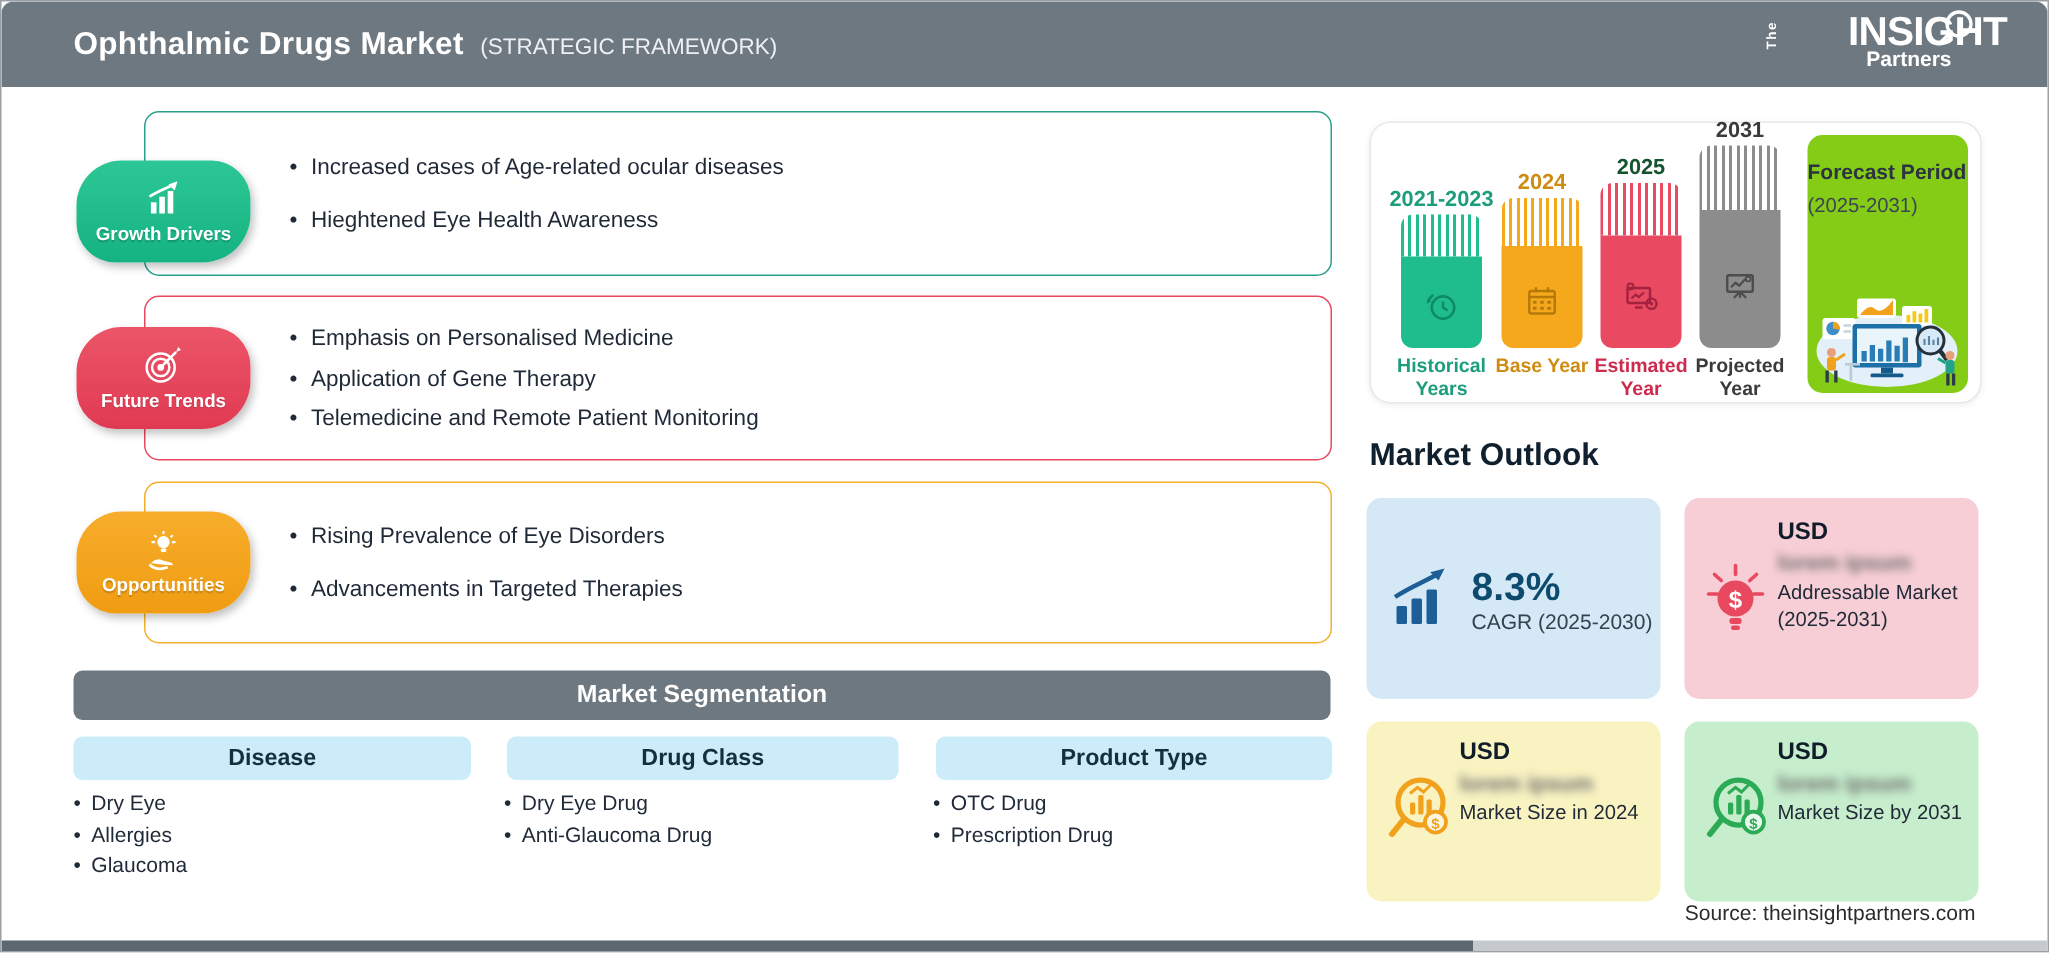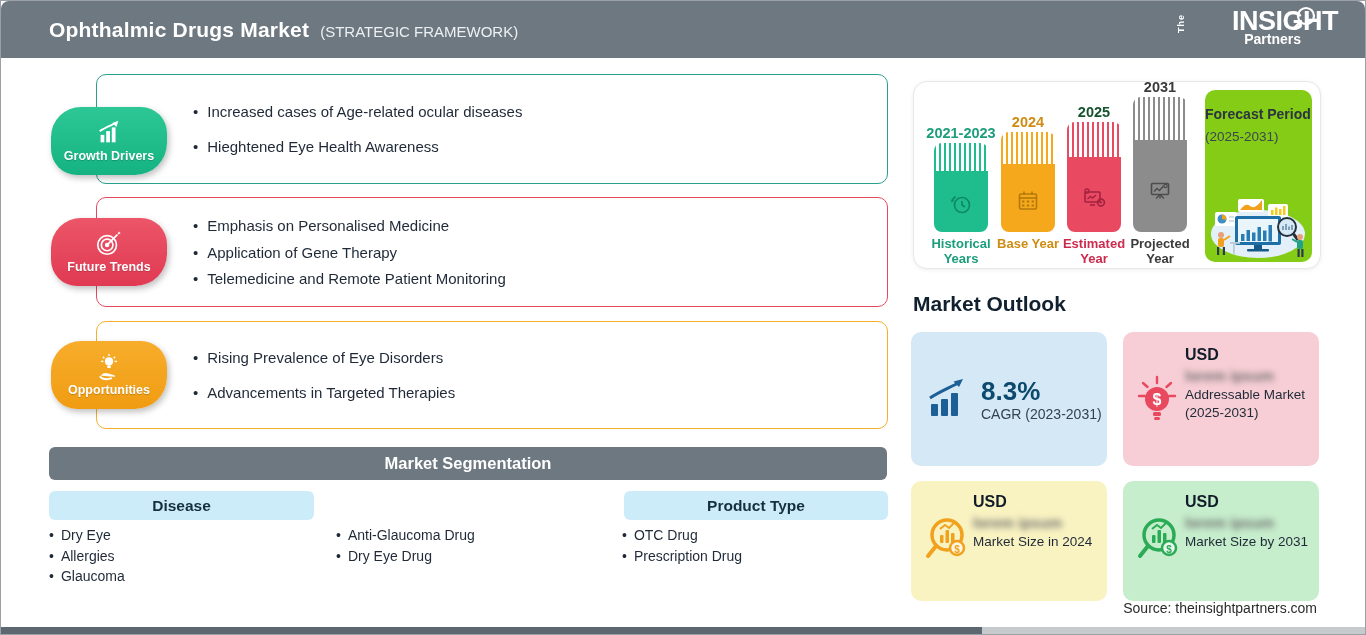--- a/index.html
+++ b/index.html
@@ -174,30 +174,31 @@
       </g>
       <path d="M7 24 q4 -4 8 -2 l6 1.5 q2 .6 1.5 2 L14 25" fill="#fff"></path>
       <path d="M6 25 q5 5 13 2" stroke="#fff" stroke-width="2" fill="none"></path>
     </svg>
     <span class="blabel">Opportunities</span>
   </div>
 
   <div class="segbar">Market Segmentation</div>
 
   <div class="colhead" style="left:48px; width:265px;">Disease</div>
+  <div class="colhead" style="left:337px; width:261px;">Drug Class</div>
   <div class="colhead" style="left:623px; width:264px;">Product Type</div>
 
   <ul class="collist" style="left:48px;">
     <li>Dry Eye</li>
     <li>Allergies</li>
     <li>Glaucoma</li>
   </ul>
   <ul class="collist" style="left:335px;">
+    <li>Dry Eye Drug</li>
     <li>Anti-Glaucoma Drug</li>
-    <li>Dry Eye Drug</li>
   </ul>
   <ul class="collist" style="left:621px;">
     <li>OTC Drug</li>
     <li>Prescription Drug</li>
   </ul>
 
   <div class="tl-panel">
 
     <div class="tbar" style="--c:#1fbd8e; left:20px; height:89px;">
       <div class="tbar-year" style="color:#1c9d7c;">2021-2023</div>
@@ -329,21 +330,21 @@
       <g fill="#1d5e96">
         <rect x="6" y="28" width="7" height="12" rx="1"></rect>
         <rect x="16" y="23" width="7" height="17" rx="1"></rect>
         <rect x="26" y="17" width="7" height="23" rx="1"></rect>
       </g>
       <path d="M5 22 C14 16 24 12 35 6" stroke="#1d5e96" stroke-width="3" fill="none"></path>
       <path d="M38 3 L28.5 5.5 L34 11 Z" fill="#1d5e96"></path>
     </svg>
     <div>
       <div class="cagr-val">8.3%</div>
-      <div class="cagr-lab">CAGR (2023-2031)</div>
+      <div class="cagr-lab">CAGR (2025-2030)</div>
     </div>
   </div>
 
   <div class="card card-pink usd-card">
     <svg class="cicon" width="48" height="60" viewBox="0 0 48 60">
       <g stroke="#e8495f" stroke-width="2.4" stroke-linecap="round">
         <line x1="24" y1="8" x2="24" y2="14"></line>
         <line x1="10" y1="14" x2="14.5" y2="18"></line>
         <line x1="38" y1="14" x2="33.5" y2="18"></line>
         <line x1="6" y1="27" x2="12" y2="27"></line>

